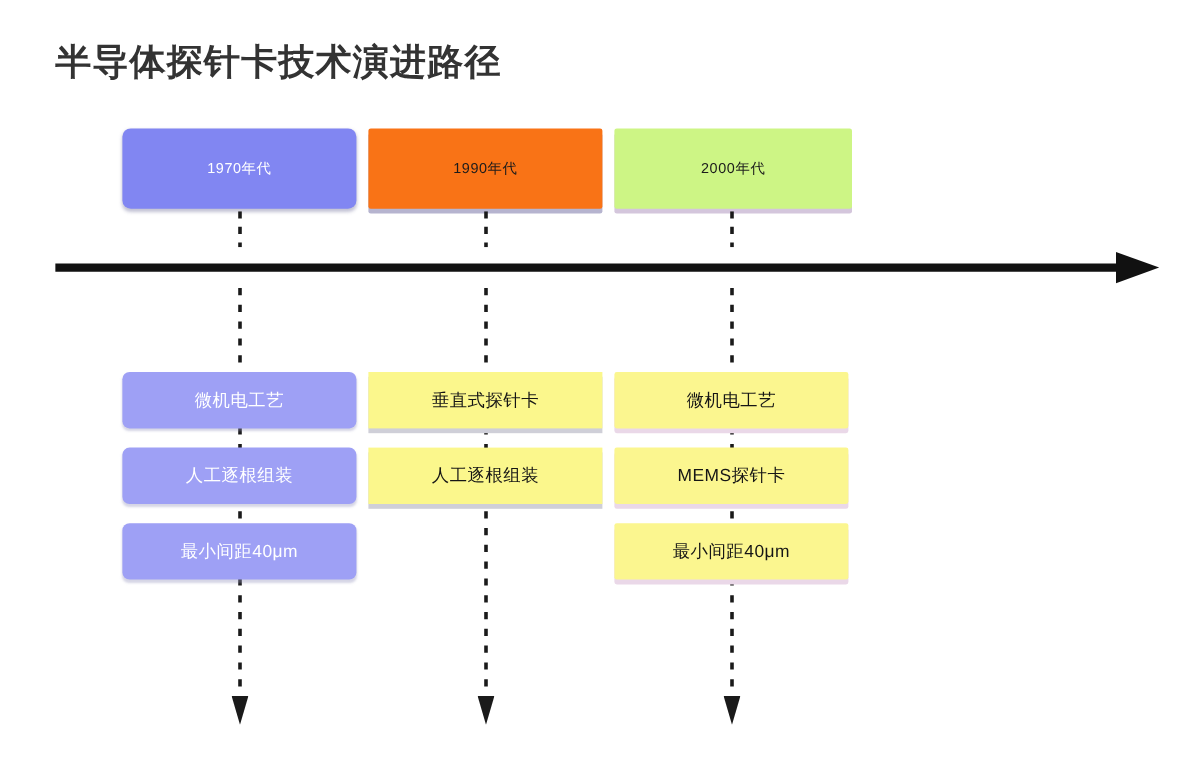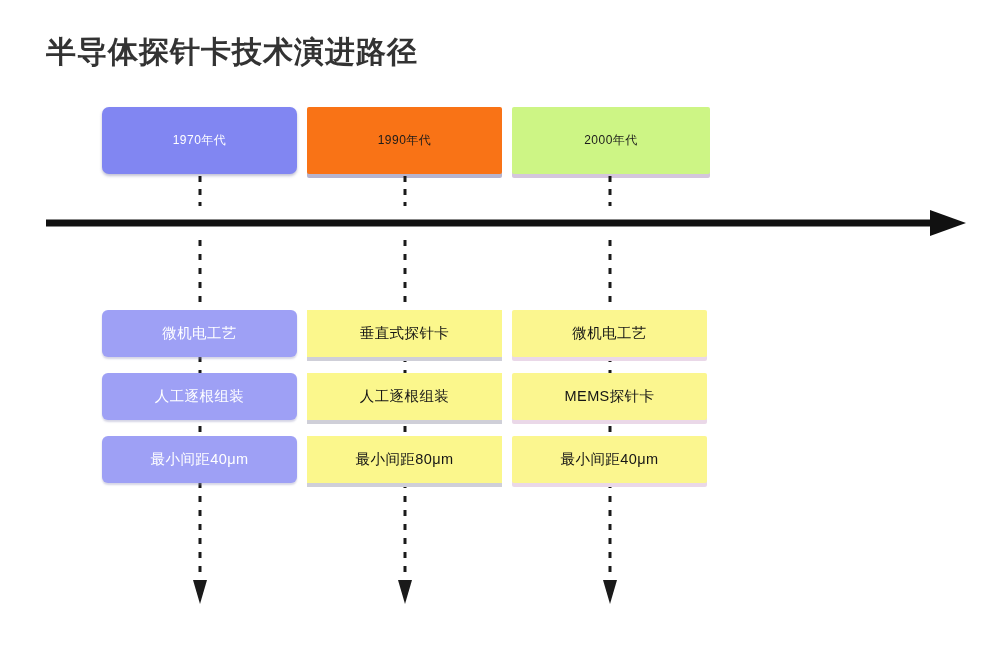--- a/index.html
+++ b/index.html
@@ -221,23 +221,20 @@
     </div>
   </div>
 
   <div class="card-col card-col-1">
     <div class="card card-yellow-a">
       <span>垂直式探针卡</span>
     </div>
     <div class="card card-yellow-a">
       <span>人工逐根组装</span>
     </div>
-    <div class="card card-yellow-a">
-      <span>最小间距80μm</span>
-    </div>
   </div>
 
   <div class="card-col card-col-2">
     <div class="card card-yellow-b">
       <span>微机电工艺</span>
     </div>
     <div class="card card-yellow-b">
       <span>MEMS探针卡</span>
     </div>
     <div class="card card-yellow-b">

